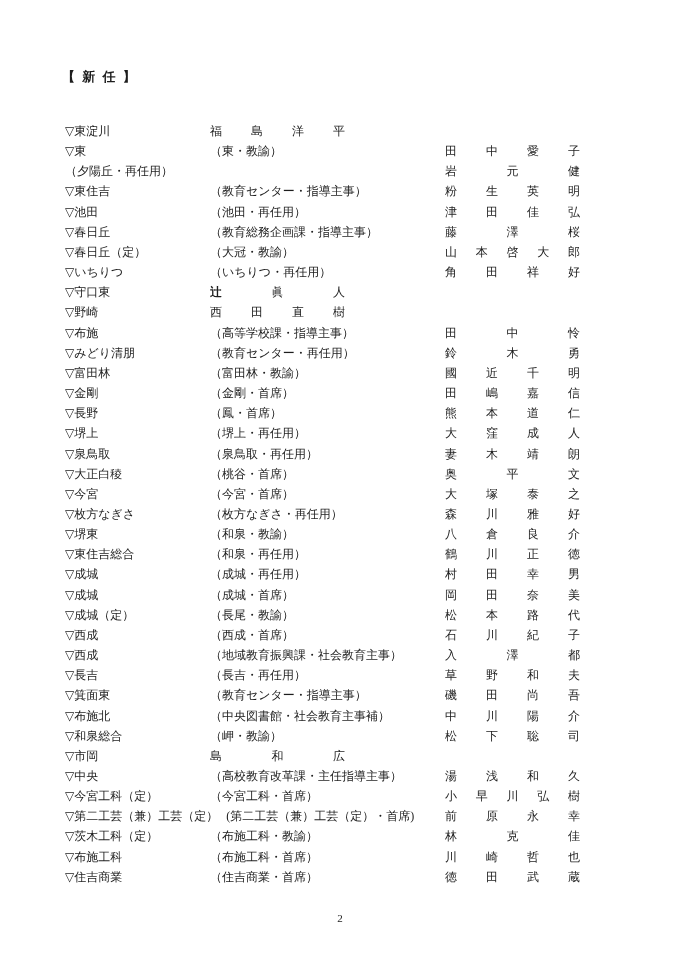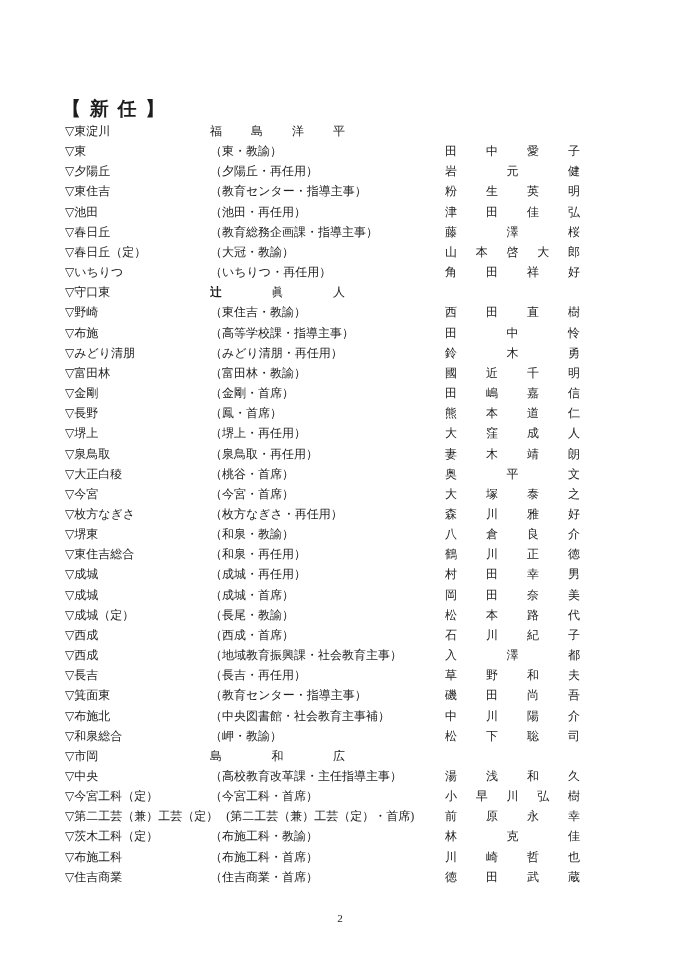--- a/index.html
+++ b/index.html
@@ -5,22 +5,22 @@
   html, body { margin:0; padding:0; }
   body {
     width:680px; height:961px;
     background:#ffffff;
     position:relative;
     font-family:"Liberation Serif","DejaVu Serif",serif;
     color:#1d1d1d;
     overflow:hidden;
   }
   .section-header {
-    position:absolute; left:62px; top:96px;
-    font-size:19px; font-weight:bold;
+    position:absolute; left:62px; top:68px;
+    font-size:13px; font-weight:bold;
     letter-spacing:2px; white-space:nowrap;text-align:center;
   }
   .rows {
     position:absolute; left:65px; top:121px; width:515px;
   }
   .row {
     display:flex; align-items:center;
     height:20.16px; font-size:12px; line-height:20.16px;
   }
   .school {
@@ -62,21 +62,20 @@
         <span class="school">▽東</span>
         <span class="origin">（東・教諭）</span>
         <span class="name">
           <span class="ch">田</span>
           <span class="ch">中</span>
           <span class="ch">愛</span>
           <span class="ch">子</span>
         </span>
       </div>
       <div class="row">
-        <span class="school">▽夕陽丘</span>
         <span class="origin">（夕陽丘・再任用）</span>
         <span class="name">
           <span class="ch">岩</span>
           <span class="ch">元</span>
           <span class="ch">健</span>
         </span>
       </div>
       <div class="row">
         <span class="school">▽東住吉</span>
         <span class="origin">（教育センター・指導主事）</span>
@@ -130,40 +129,39 @@
       <div class="row">
         <span class="school">▽守口東</span>
         <span class="name">
           <span class="ch bold">辻</span>
           <span class="ch">眞</span>
           <span class="ch">人</span>
         </span>
       </div>
       <div class="row">
         <span class="school">▽野崎</span>
-        <span class="origin">（東住吉・教諭）</span>
         <span class="name">
           <span class="ch">西</span>
           <span class="ch">田</span>
           <span class="ch">直</span>
           <span class="ch">樹</span>
         </span>
       </div>
       <div class="row">
         <span class="school">▽布施</span>
         <span class="origin">（高等学校課・指導主事）</span>
         <span class="name">
           <span class="ch">田</span>
           <span class="ch">中</span>
           <span class="ch">怜</span>
         </span>
       </div>
       <div class="row">
         <span class="school">▽みどり清朋</span>
-        <span class="origin">（みどり清朋・再任用）</span>
+        <span class="origin">（教育センター・再任用）</span>
         <span class="name">
           <span class="ch">鈴</span>
           <span class="ch">木</span>
           <span class="ch">勇</span>
         </span>
       </div>
       <div class="row">
         <span class="school">▽富田林</span>
         <span class="origin">（富田林・教諭）</span>
         <span class="name">

